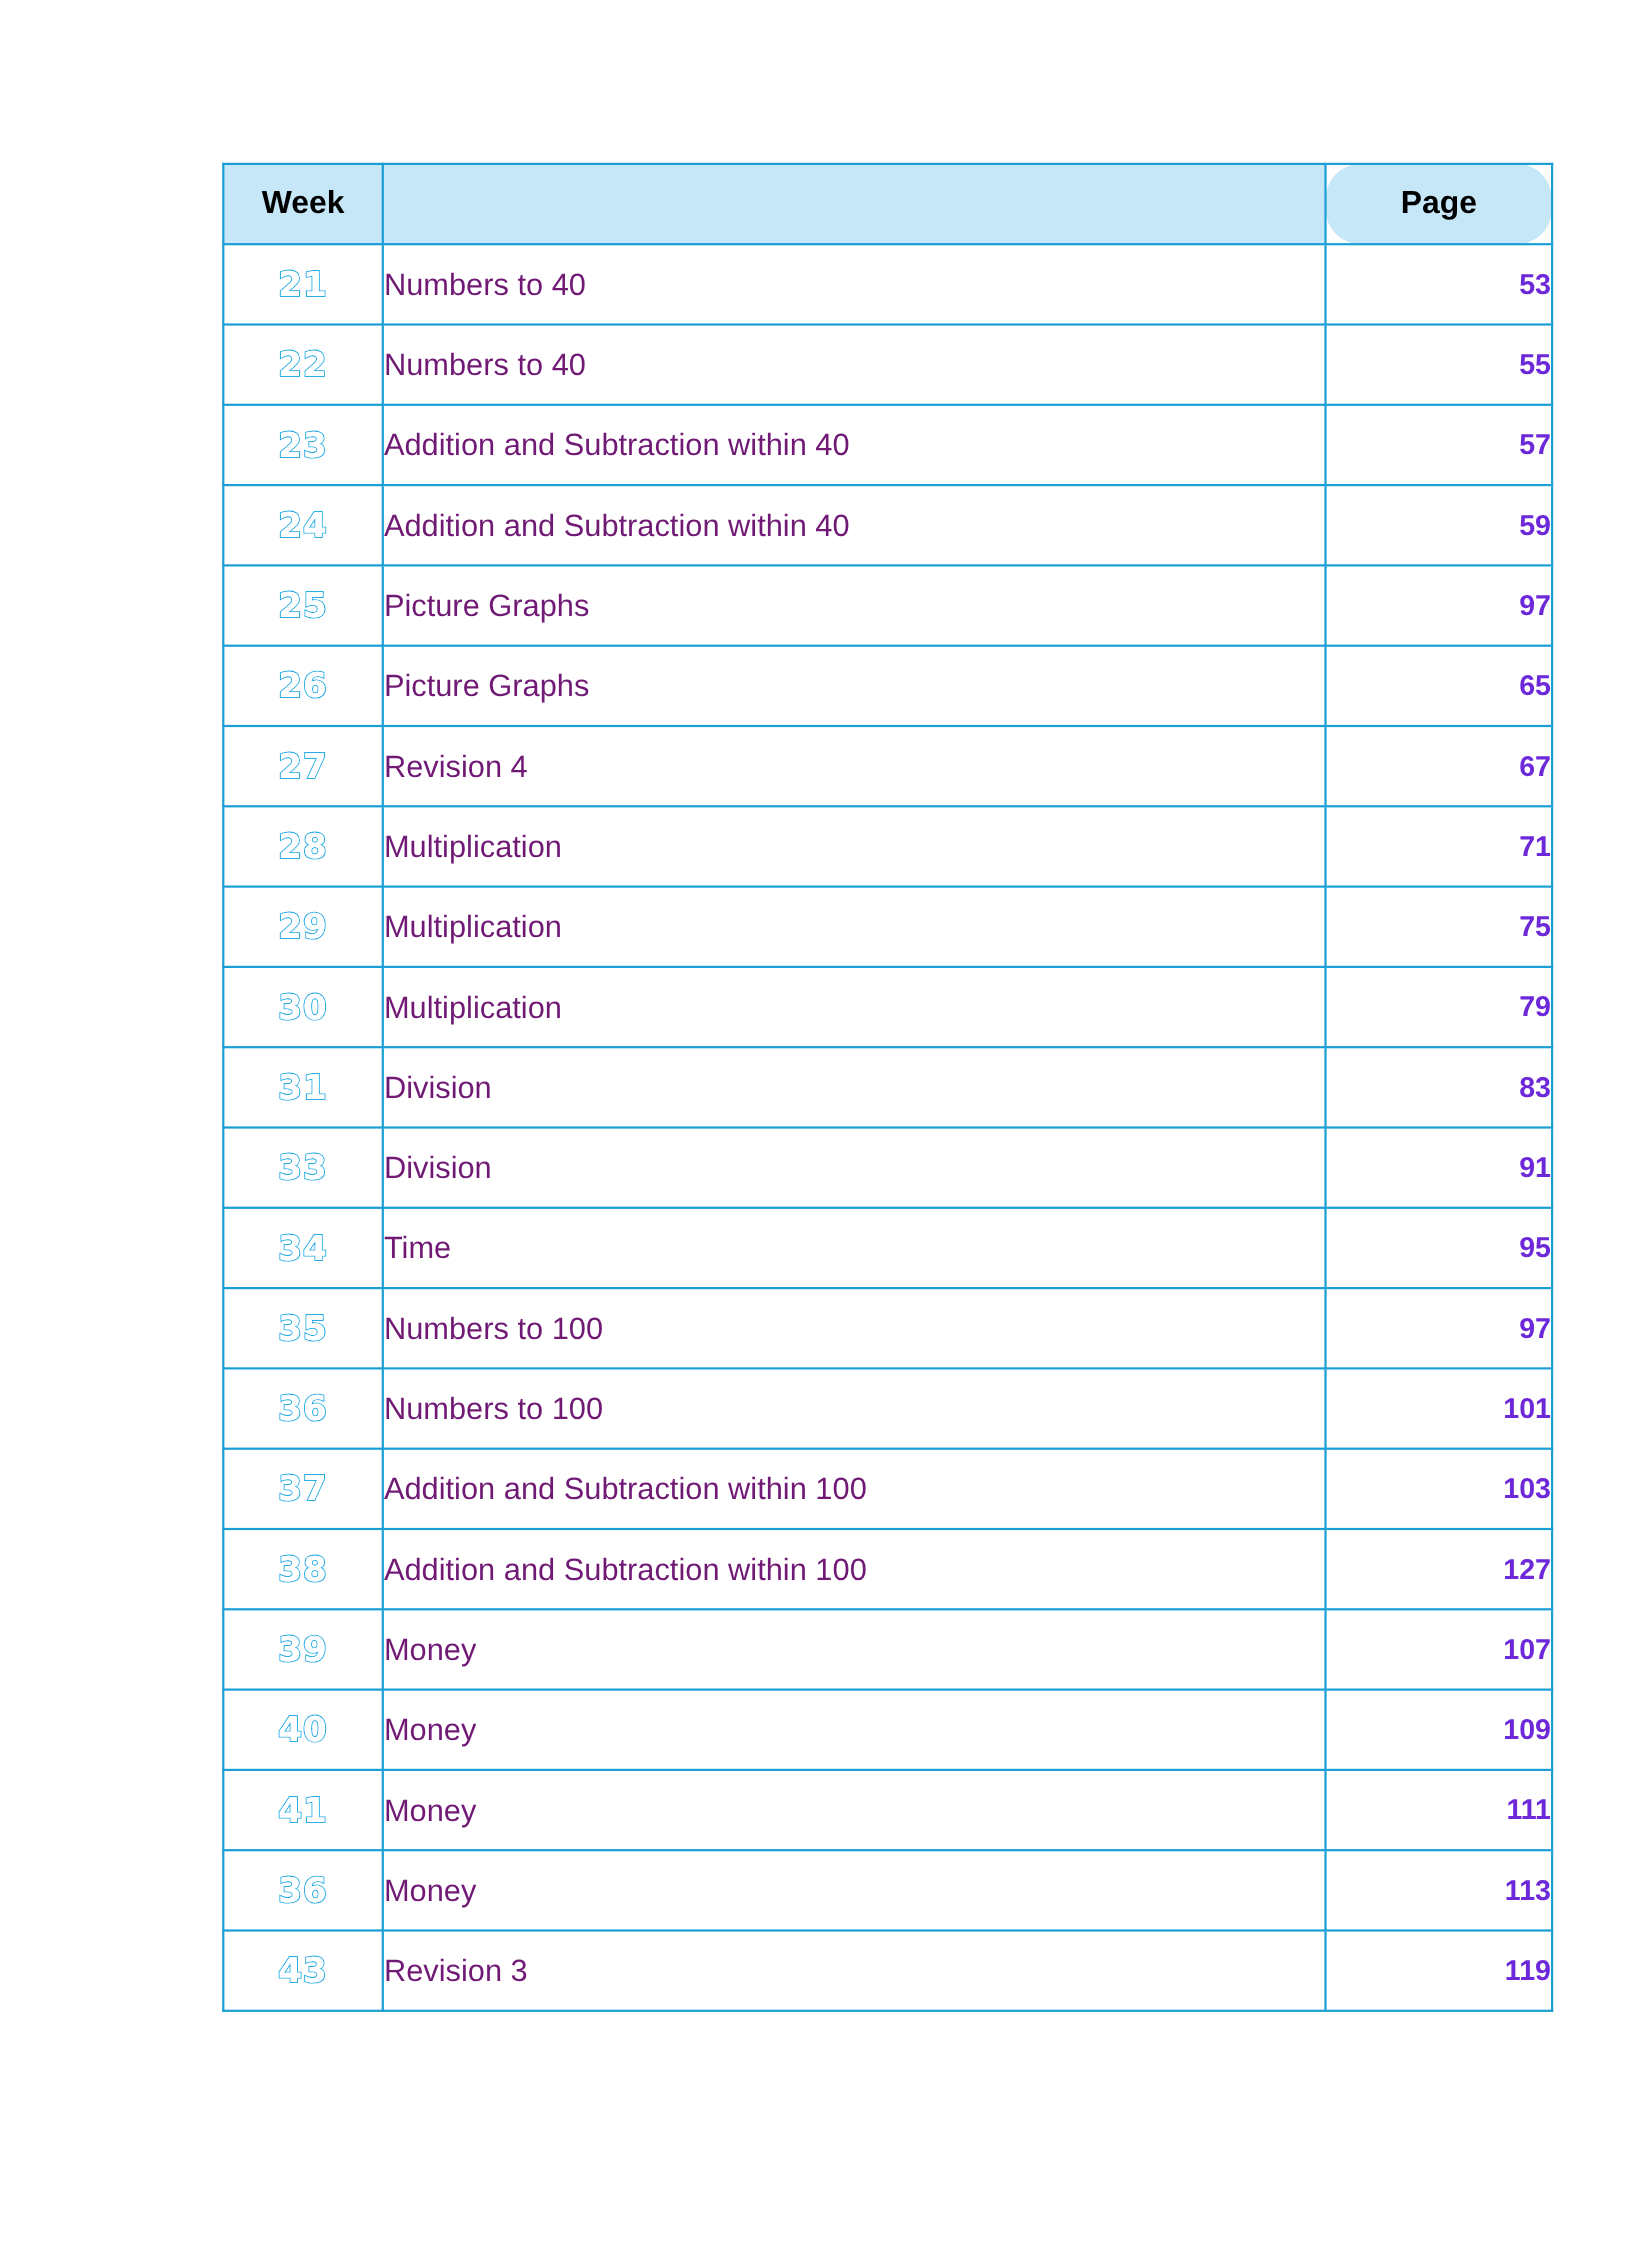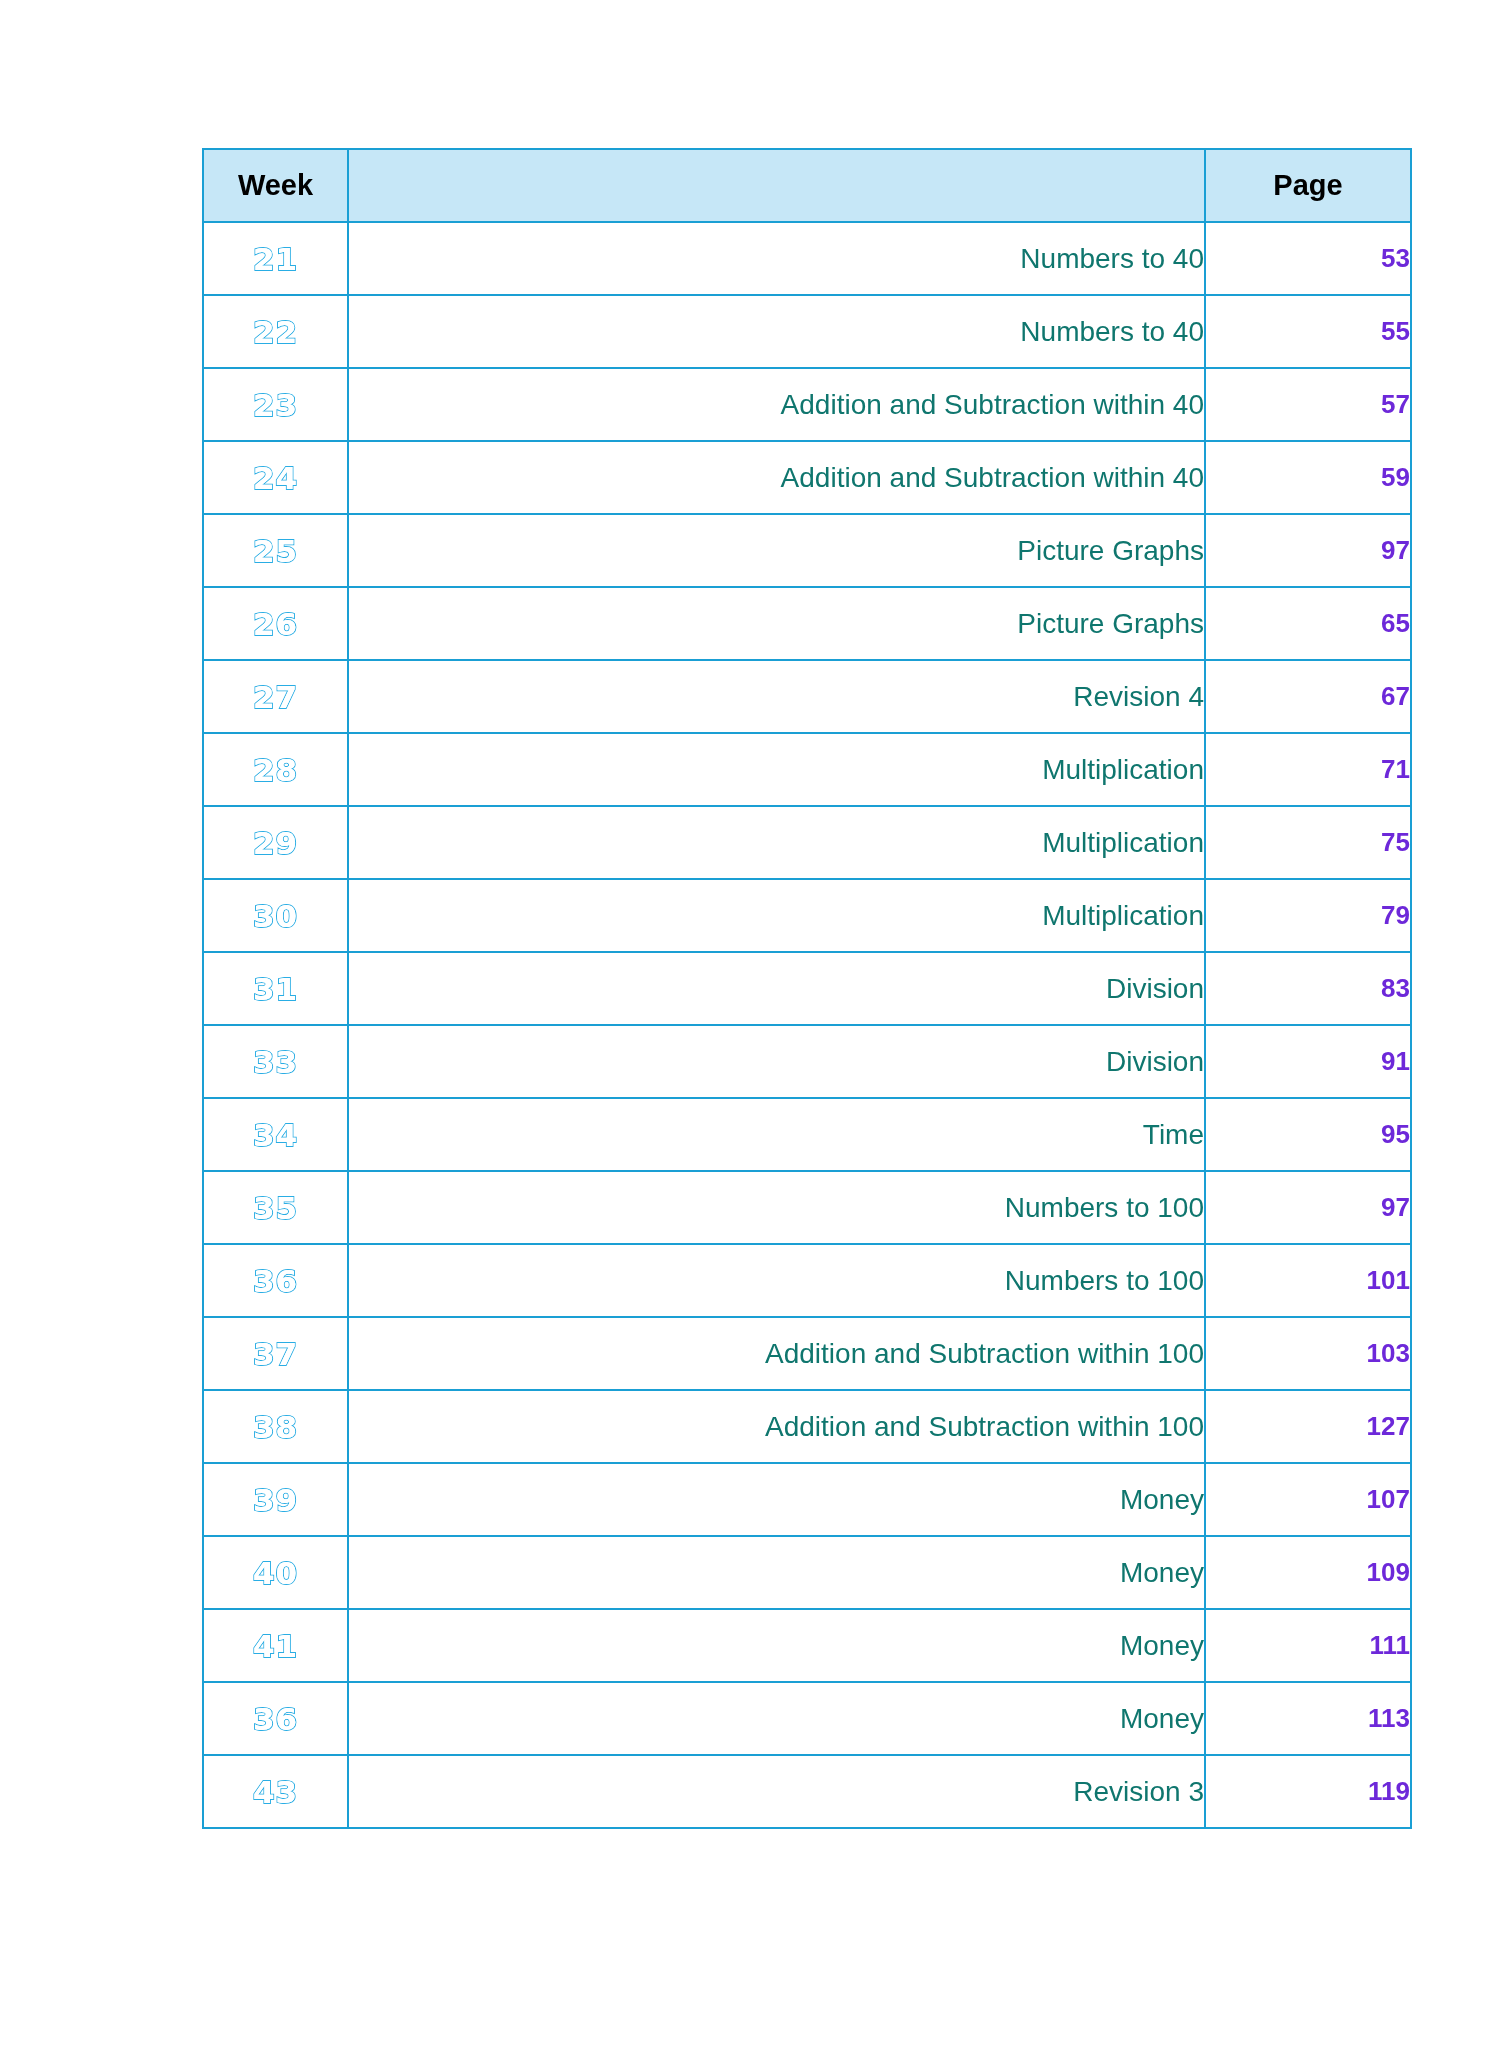--- a/index.html
+++ b/index.html
@@ -41,21 +41,21 @@
     vertical-align: middle;
   }
   thead th {
     background: #c6e7f7;
     color: #000000;
     font-size: 29px;
     font-weight: bold;
   }
   th.week-head  { text-align: center; }
   th.blank-head { background: #c6e7f7; }
-  th.page-head  { text-align: center; }
+  th.page-head  { text-align: center; border-radius: 32px; }
 
   td.week-cell {
     text-align: center;
     color: #29ade4;
     font-size: 30px;
     font-weight: bold;
     letter-spacing: 1px;
     
     -webkit-text-stroke: 1.6px #29ade4;
     text-shadow:
@@ -65,24 +65,24 @@
   td.week-cell span.num {
     display: inline-block;
     color: #ffffff;
     -webkit-text-stroke: 2px #29ade4;
     paint-order: stroke fill;
     font-size: 31px;
     font-weight: bold;
     font-family: "DejaVu Sans", sans-serif;
   }
   td.topic-cell {
-    text-align: right;
+    text-align: left;
     padding-left: 26px;
     font-size: 28px;
-    color: #0f766e;
+    color: #701a75;
   }
   td.page-cell {
     text-align: right;
     font-size: 26px;
     font-weight: bold;
     color: #6d28d9;
   }
 </style>
 </head>
 <body>

